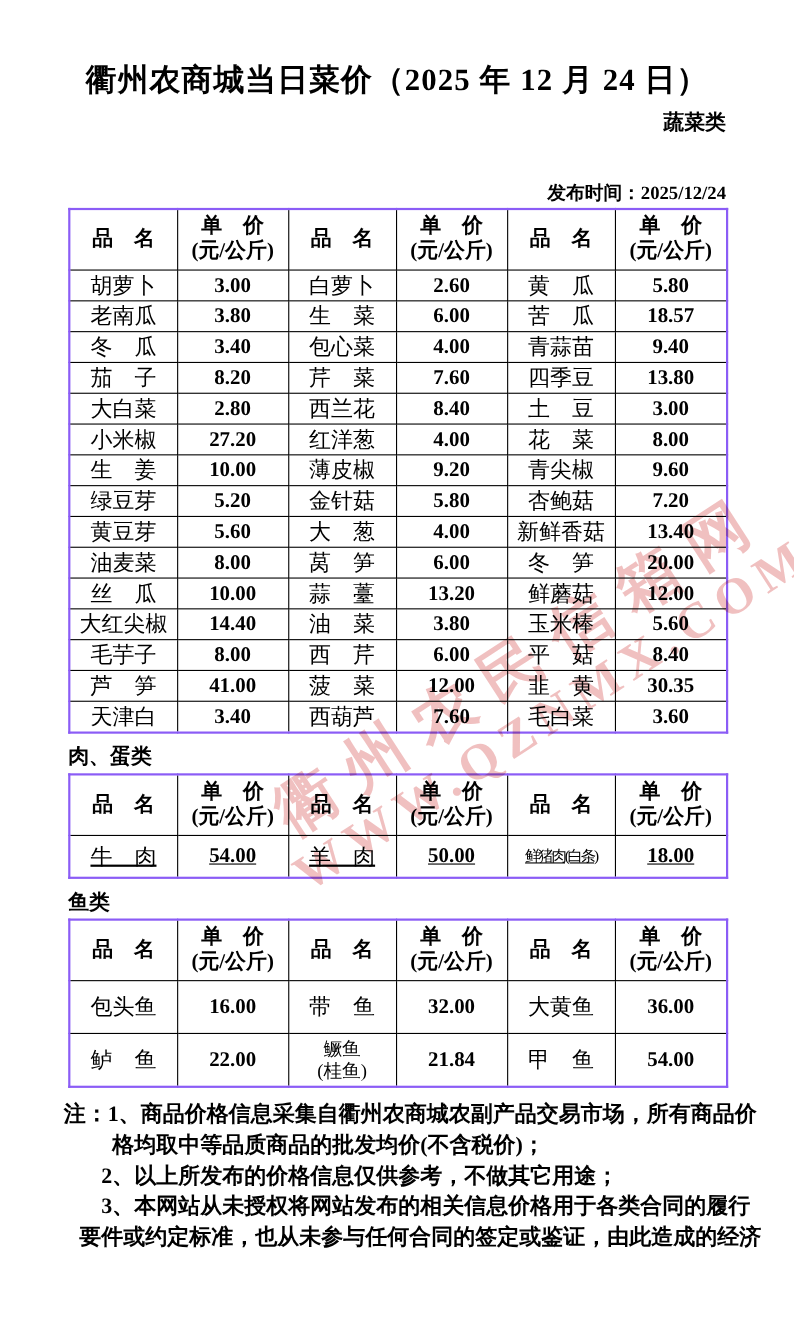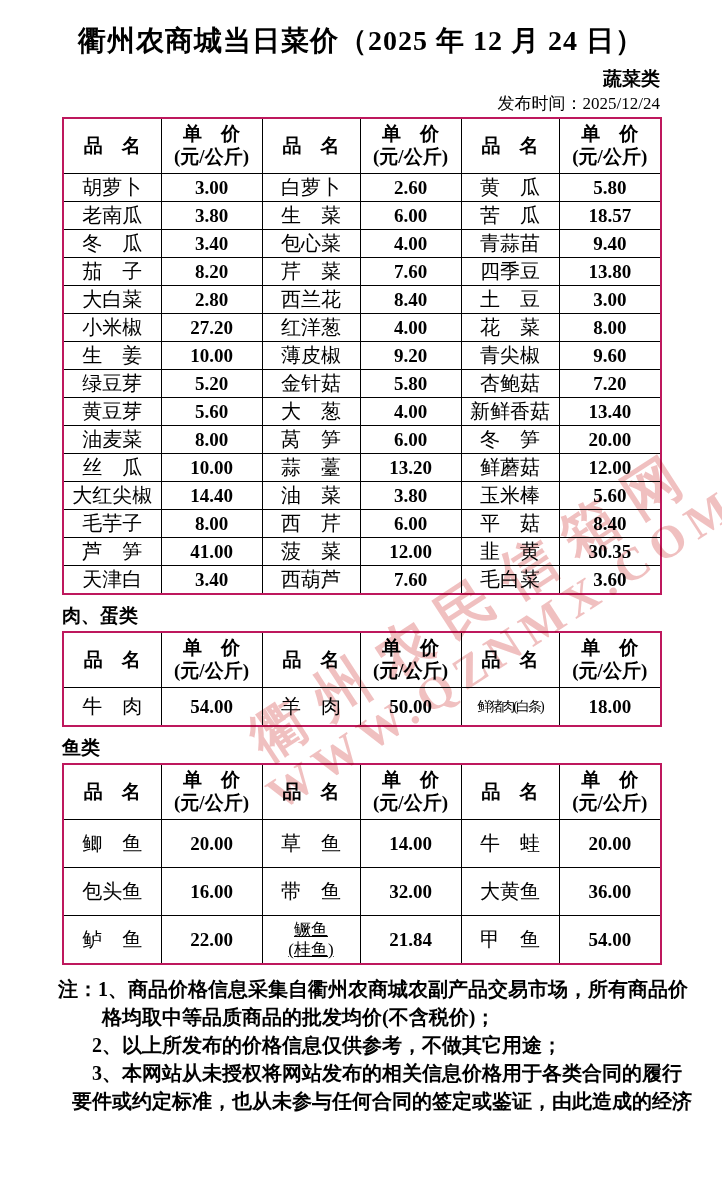--- a/index.html
+++ b/index.html
@@ -3,45 +3,45 @@
 <meta charset="utf-8">
 <style>
   html,body{margin:0;padding:0;}
   body{
     width:722px;height:1200px;position:relative;overflow:hidden;
     background:#ffffff;color:#000;
     font-family:"Liberation Serif","DejaVu Serif",serif;
   }
   .page{position:absolute;inset:0;}
   .title{
-    margin-top:22px;text-align:center;font-size:28px;font-weight:bold;
+    margin-top:54px;text-align:center;font-size:28px;font-weight:bold;
     letter-spacing:1px;
   }
   .content{padding:0 62px;}
   .subrow{display:flex;justify-content:space-between;align-items:flex-end;margin-top:6px;flex-direction:column;}
   .sec-label{font-size:19px;font-weight:bold;}
-  .publish{font-size:17px;font-weight:normal;}
+  .publish{font-size:17px;font-weight:bold;margin-top:40px;}
   .price-table{
     border-collapse:collapse;table-layout:fixed;width:598px;margin-top:2px;
-    border:2px solid #be185d;
+    border:2px solid #8b5cf6;
   }
   .price-table th,.price-table td{
     border:1.5px solid #000;text-align:center;vertical-align:middle;
     padding:0;overflow:hidden;
   }
   .price-table th{font-weight:bold;font-size:19px;line-height:1.25;height:54px;}
   .price-table th div{line-height:1.2;}
   td.name-c{font-size:20px;}
   td.price-c{font-size:19px;font-weight:bold;font-family:"Liberation Serif","DejaVu Serif",serif;}
   .veg tbody td{height:27px;}
-  .meat tbody td{height:37px;}
+  .meat tbody td{height:37px;text-decoration:underline;}
   .fish tbody td{height:47px;}
   td.small{font-size:15px;letter-spacing:-1px;}
   td.condensed{font-size:14px;letter-spacing:-2px;}
-  td.twoline{white-space:pre-line;font-size:17px;line-height:1.15;text-decoration:underline;}
+  td.twoline{white-space:pre-line;font-size:17px;line-height:1.15;}
   .section-gap{margin-top:8px;}
   .notes{margin:10px 18px 0 58px;font-size:20px;font-weight:bold;line-height:28px;}
   .notes div{white-space:nowrap;}
   .note-l2{padding-left:44px;}
   .note-l3,.note-l4{padding-left:34px;}
   .note-l5{padding-left:14px;}
   .watermark{
     position:absolute;left:130px;top:792px;width:780px;
     transform:rotate(-33deg);transform-origin:0 0;
     pointer-events:none;mix-blend-mode:multiply;z-index:5;
@@ -280,28 +280,20 @@
             </th>
             <th>品　名</th>
             <th>
               <div>单　价</div>
               <div>(元/公斤)</div>
             </th>
           </tr>
         </thead>
       <tbody>
           <tr>
-            <td class="name-c">鲫　鱼</td>
-            <td class="price-c">20.00</td>
-            <td class="name-c">草　鱼</td>
-            <td class="price-c">14.00</td>
-            <td class="name-c">牛　蛙</td>
-            <td class="price-c">20.00</td>
-          </tr>
-          <tr>
             <td class="name-c">包头鱼</td>
             <td class="price-c">16.00</td>
             <td class="name-c">带　鱼</td>
             <td class="price-c">32.00</td>
             <td class="name-c">大黄鱼</td>
             <td class="price-c">36.00</td>
           </tr>
           <tr>
             <td class="name-c">鲈　鱼</td>
             <td class="price-c">22.00</td>

